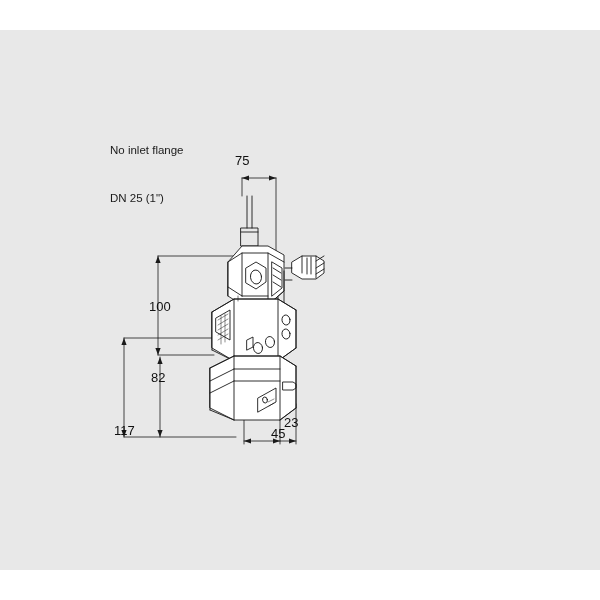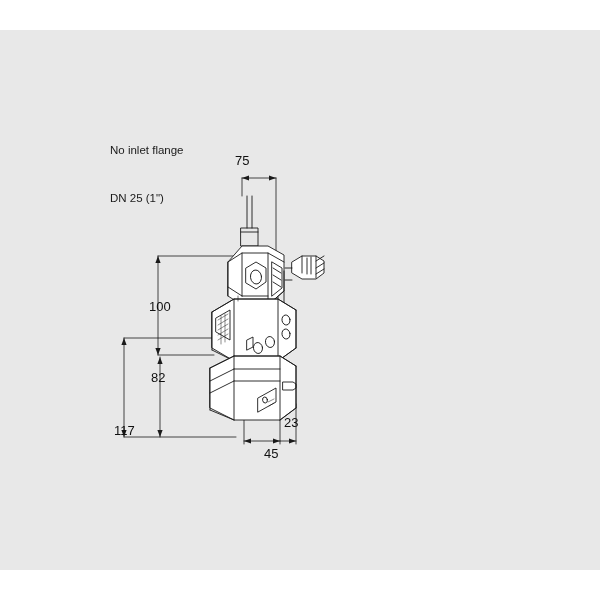--- a/index.html
+++ b/index.html
@@ -48,21 +48,21 @@
   .dim-label {
     position: absolute;
     color: #111;
     font-size: 13px;
     line-height: 12px;
   }
   #lbl-75  { left: 235px; top: 155px; }
   #lbl-143 { left: 149px; top: 301px; }
   #lbl-117 { left: 114px; top: 381px; margin-top: 44px; }
   #lbl-82  { left: 151px; top: 372px; }
-  #lbl-45  { left: 264px; top: 428px; margin-top: 20px; }
+  #lbl-45  { left: 271px; top: 428px; }
   #lbl-23  { left: 284px; top: 417px; }
 </style>
 </head>
 <body>
 
 <div id="stage">
 
   <div class="white-band band-top"></div>
   <div class="white-band band-bottom"></div>
 

